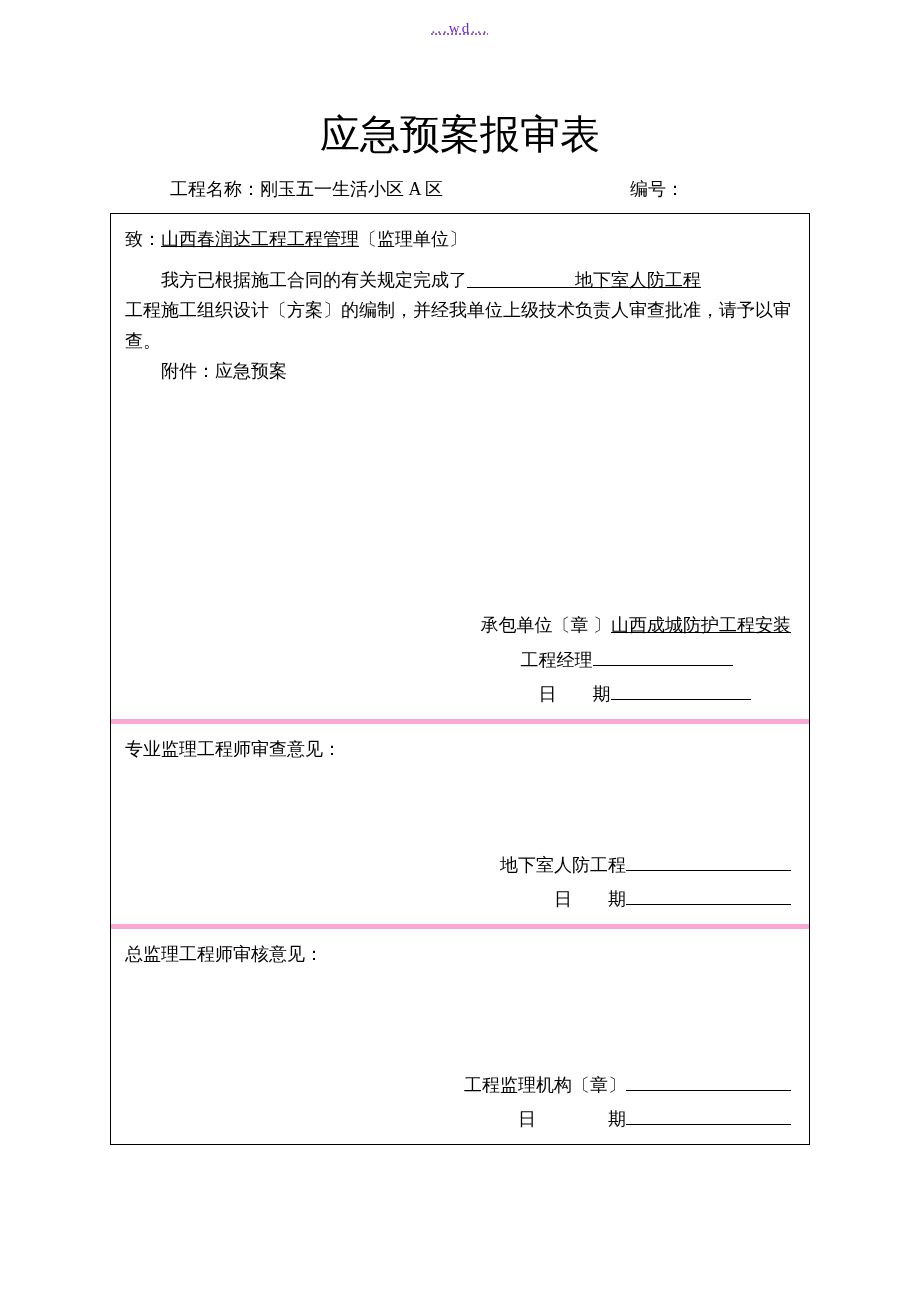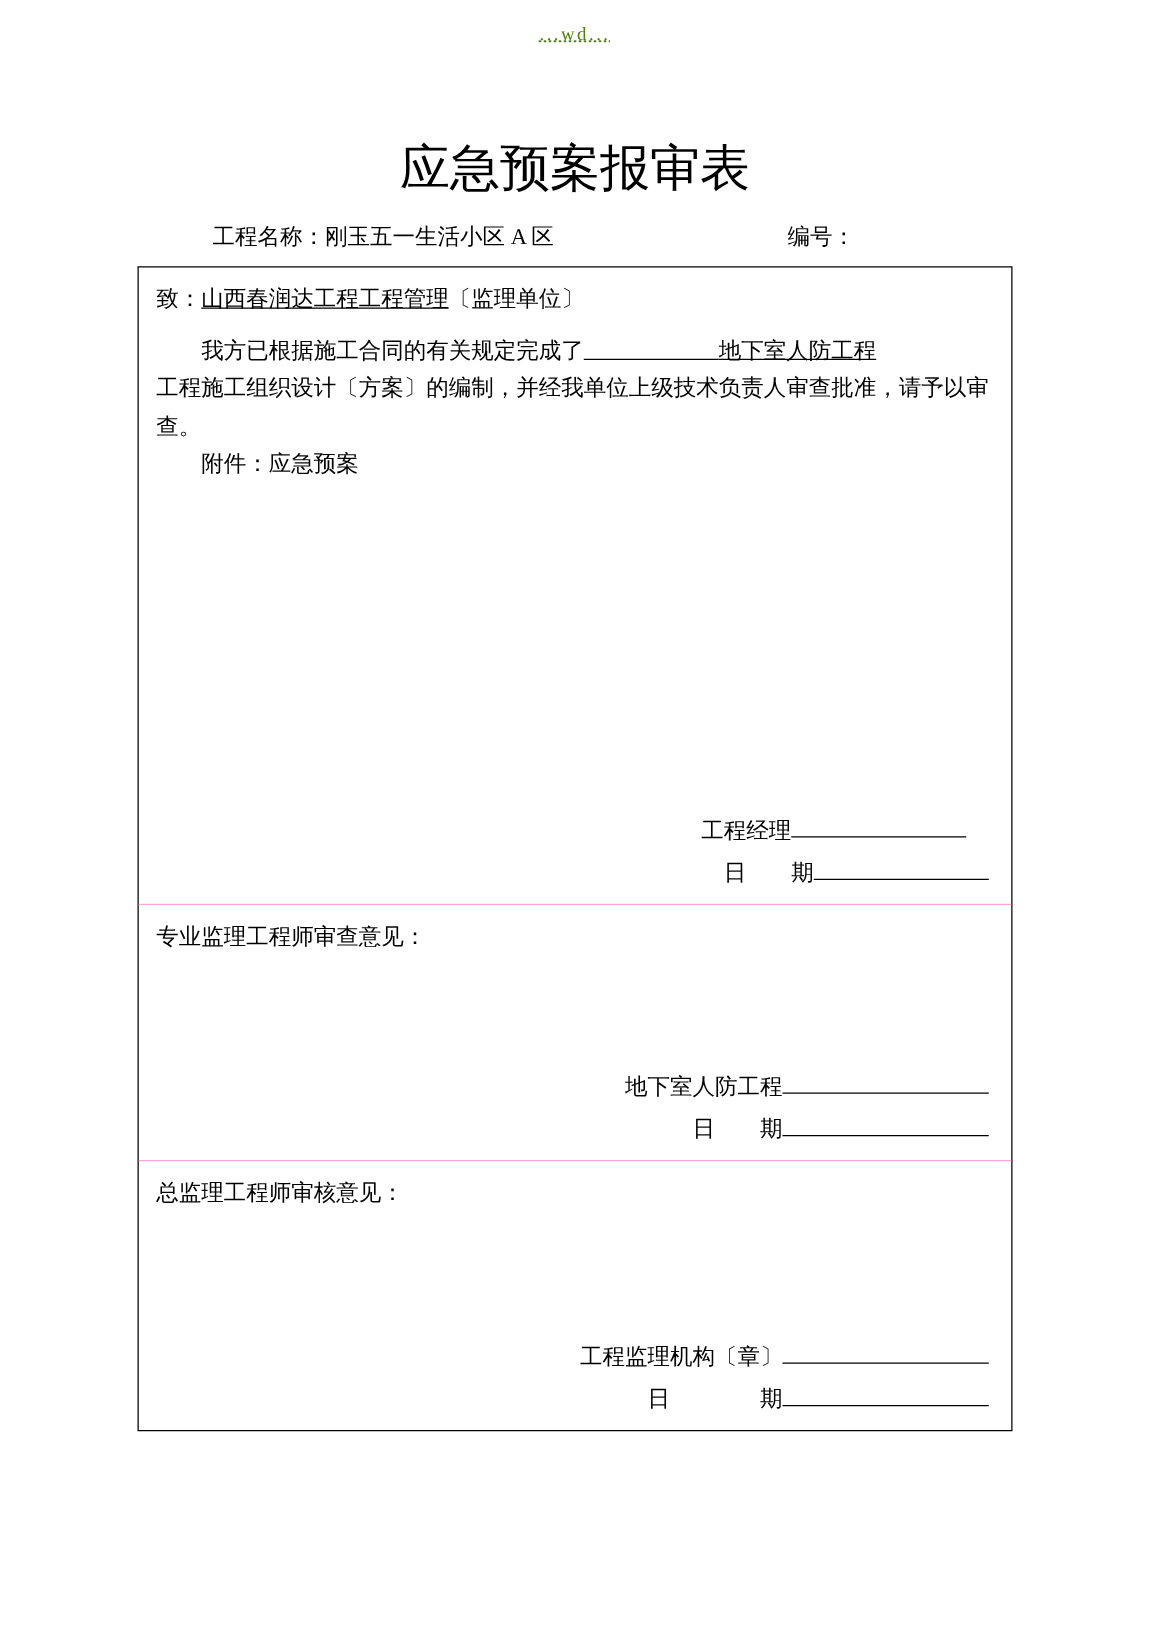--- a/index.html
+++ b/index.html
@@ -14,21 +14,21 @@
       font-family: "SimSun", "宋体", serif;
       color: #000;
       position: relative;
     }
     .header-link {
       text-align: center;
       padding-top: 20px;
       font-size: 15px;
     }
     .header-link a {
-      color: #4d7c0f;
+      color: #6d28d9;
       text-decoration: underline;
       text-decoration-style: dotted;
       letter-spacing: 2px;
     }
     .title {
       text-align: center;
       font-size: 40px;
       font-weight: normal;
       margin-top: 70px;
       font-family: "SimSun", "宋体", serif;
@@ -43,21 +43,21 @@
       flex: 1;
     }
     .meta-right {
       width: 180px;
     }
     .form-table {
       margin: 12px 110px 0 110px;
       border: 1px solid #000;
     }
     .cell {
-      border-bottom: 1px solid #f9a8d4;
+      border-bottom: 5px solid #f9a8d4;
       padding: 10px 14px;
       font-size: 18px;
       line-height: 1.7;
     }
     .cell:last-child {
       border-bottom: none;
     }
     .cell1 {
       height: 510px;
       position: relative;
@@ -128,20 +128,23 @@
       <span>致：</span><span class="underline">山西春润达工程工程管理</span><span>〔监理单位〕</span>
     </div>
     <div style="height:10px"></div>
     <div class="indent">
       <span>我方已根据施工合同的有关规定完成了</span><span class="underline">　　　　　　</span><span class="underline">地下室人防工程</span>
     </div>
     <div>工程施工组织设计〔方案〕的编制，并经我单位上级技术负责人审查批准，请予以审查。</div>
     <div class="indent">附件：应急预案</div>
 
     <div class="signature-block">
+      <div class="sig-line">
+        <span>承包单位〔章 〕</span><span class="underline">山西成城防护工程安装</span>
+      </div>
       <div class="sig-line" style="padding-left:40px">
         <span>工程经理</span><span class="blank-line"></span>
       </div>
       <div class="sig-line" style="padding-left:58px">
         <span>日　　期</span><span class="blank-line"></span>
       </div>
     </div>
   </div>
 
   <div class="cell cell2">

